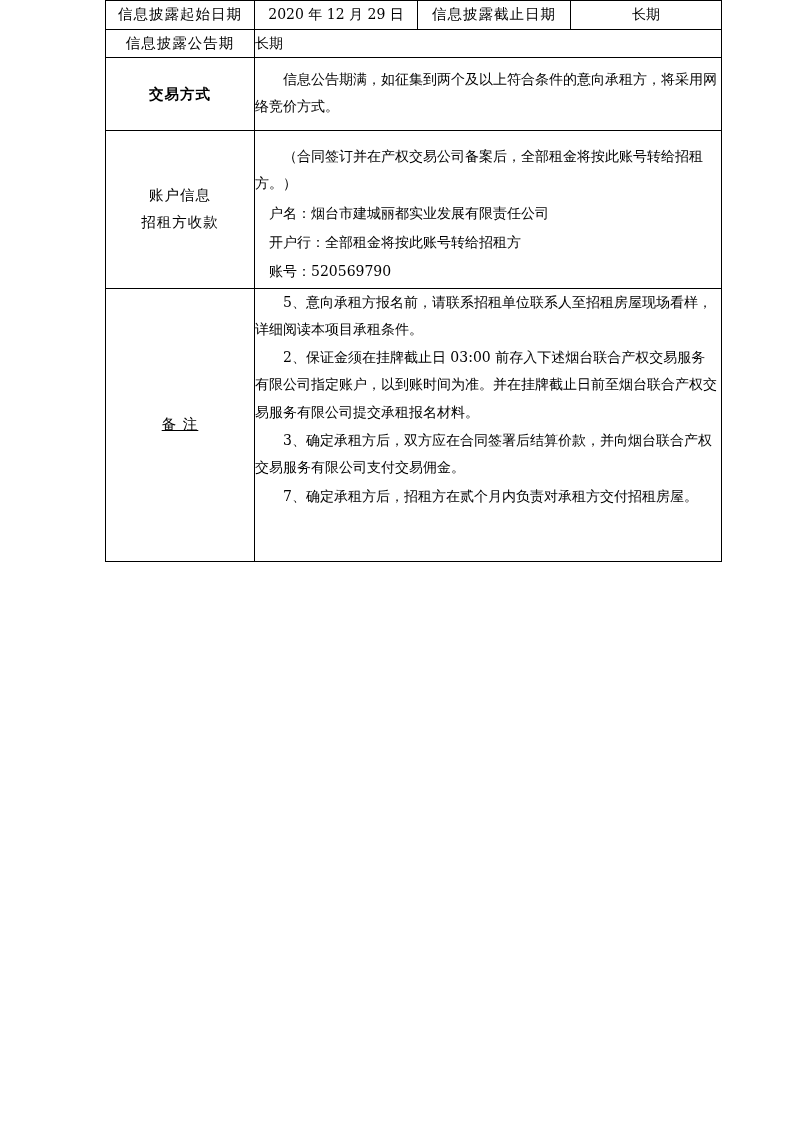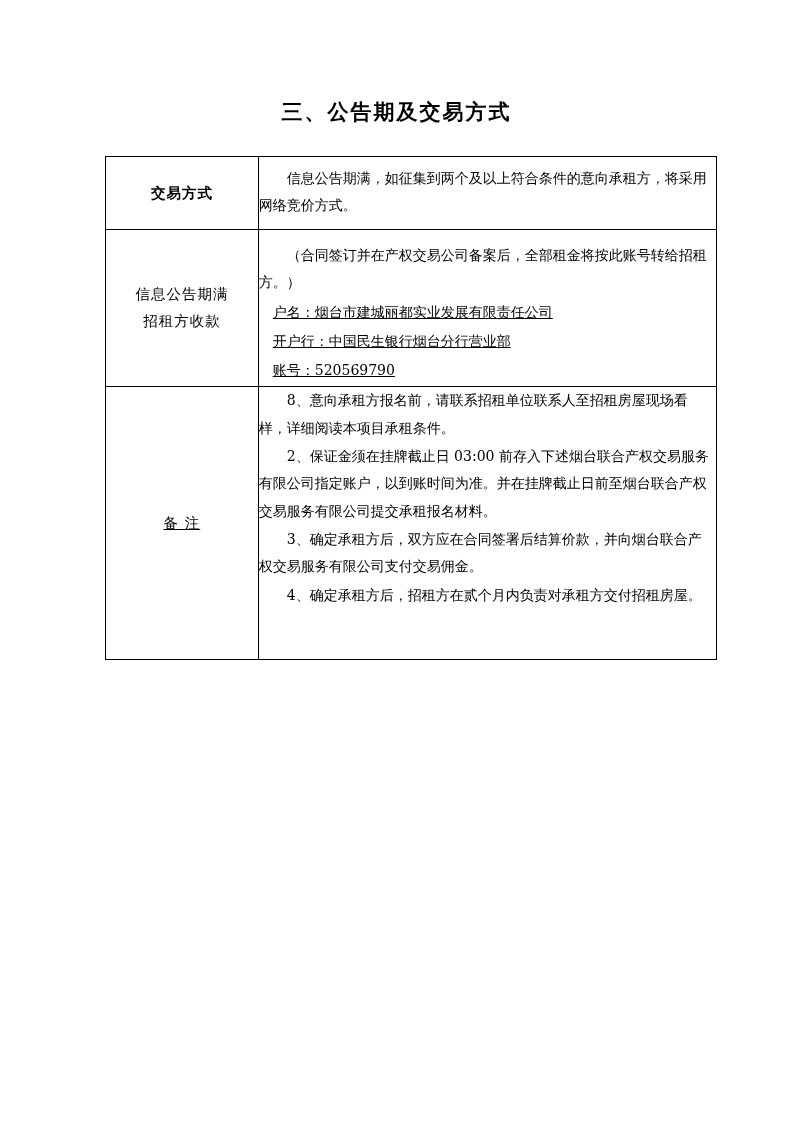--- a/index.html
+++ b/index.html
@@ -70,67 +70,75 @@
     margin: 0 4px 2px 0;
     text-indent: 2em;
     line-height: 1.95;
     font-size: 14px;
   }
   .acct-line {
     margin: 0 0 2px 0;
     text-indent: 1em;
     line-height: 1.95;
     font-size: 14px;
-    text-decoration: underline;
   }
   .remarks-cell {
     padding: 12px 14px 12px 14px;
   }
   .remarks-cell .para {
     margin-bottom: 1px;
   }
   .num { font-family: "DejaVu Serif", "Liberation Serif", serif; }
 </style>
 </head>
 <body>
 
 <div class="page">
 
-  <div class="doc-title">三、公告期及交易方式</div>
 
   <table class="main-table">
     <tbody>
+      <tr>
+        <td class="label-cell row1-label">信息披露起始日期</td>
+        <td class="value-cell center row1-val1 num">2020 年 12 月 29 日</td>
+        <td class="label-cell row1-label2">信息披露截止日期</td>
+        <td class="value-cell center row1-val2">长期</td>
+      </tr>
 
+      <tr>
+        <td class="label-cell">信息披露公告期</td>
+        <td class="value-cell" colspan="3">长期</td>
+      </tr>
 
 
       <tr>
         <td class="label-cell" style="height: 72px; font-weight: bold;">交易方式</td>
         <td class="value-cell" colspan="3">
           <p class="para">信息公告期满，如征集到两个及以上符合条件的意向承租方，将采用网络竞价方式。</p>
         </td>
       </tr>
 
       <tr>
         <td class="label-cell" style="height: 136px;">
-          <div>信息公告期满</div>
+          <div>账户信息</div>
           <div>招租方收款</div>
         </td>
         <td class="value-cell" colspan="3" style="vertical-align: top; padding-top: 12px;">
           <p class="para">（合同签订并在产权交易公司备案后，全部租金将按此账号转给招租方。）</p>
           <p class="acct-line">户名：烟台市建城丽都实业发展有限责任公司</p>
-          <p class="acct-line">开户行：中国民生银行烟台分行营业部</p>
+          <p class="acct-line">开户行：全部租金将按此账号转给招租方</p>
           <p class="acct-line num">账号：520569790</p>
         </td>
       </tr>
 
       <tr>
         <td class="label-cell" style="height: 272px; text-decoration: underline;">备  注</td>
         <td class="value-cell remarks-cell" colspan="3" style="vertical-align: top;">
-          <p class="para">8、意向承租方报名前，请联系招租单位联系人至招租房屋现场看样，详细阅读本项目承租条件。</p>
+          <p class="para">5、意向承租方报名前，请联系招租单位联系人至招租房屋现场看样，详细阅读本项目承租条件。</p>
           <p class="para">2、保证金须在挂牌截止日 03:00 前存入下述烟台联合产权交易服务有限公司指定账户，以到账时间为准。并在挂牌截止日前至烟台联合产权交易服务有限公司提交承租报名材料。</p>
           <p class="para">3、确定承租方后，双方应在合同签署后结算价款，并向烟台联合产权交易服务有限公司支付交易佣金。</p>
-          <p class="para">4、确定承租方后，招租方在贰个月内负责对承租方交付招租房屋。</p>
+          <p class="para">7、确定承租方后，招租方在贰个月内负责对承租方交付招租房屋。</p>
         </td>
       </tr>
     </tbody>
   </table>
 
 </div>
 
 </body></html>

